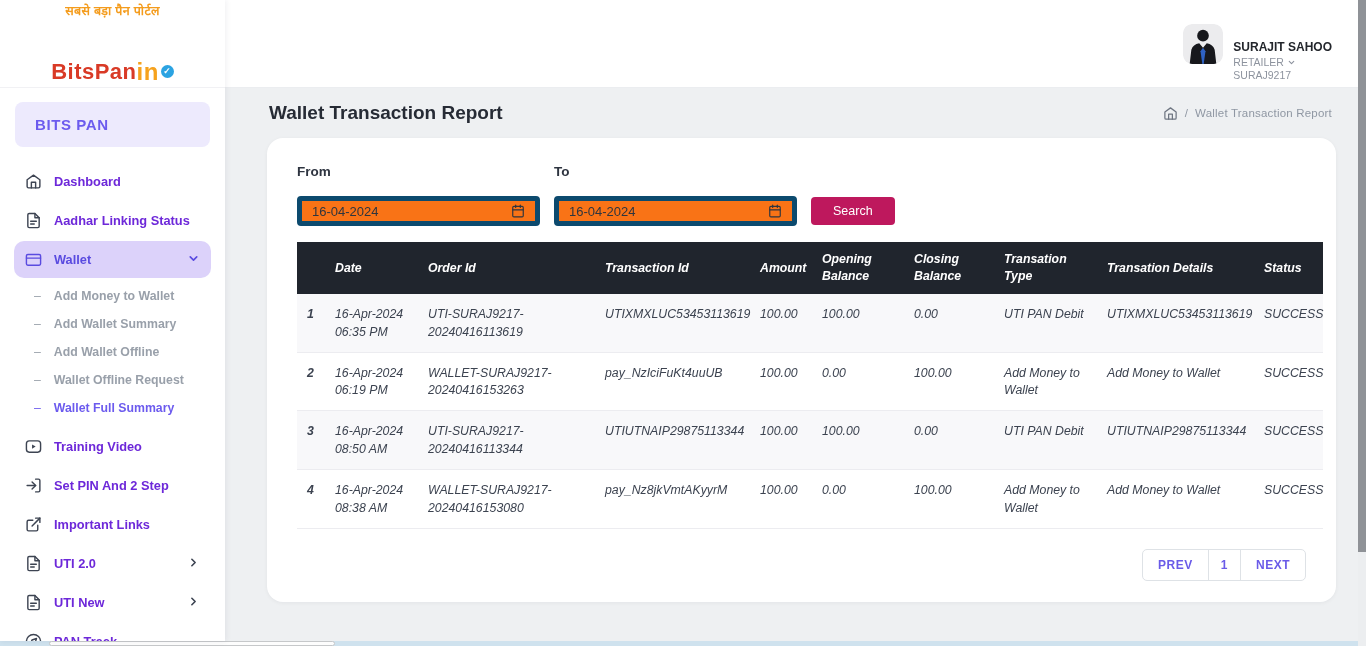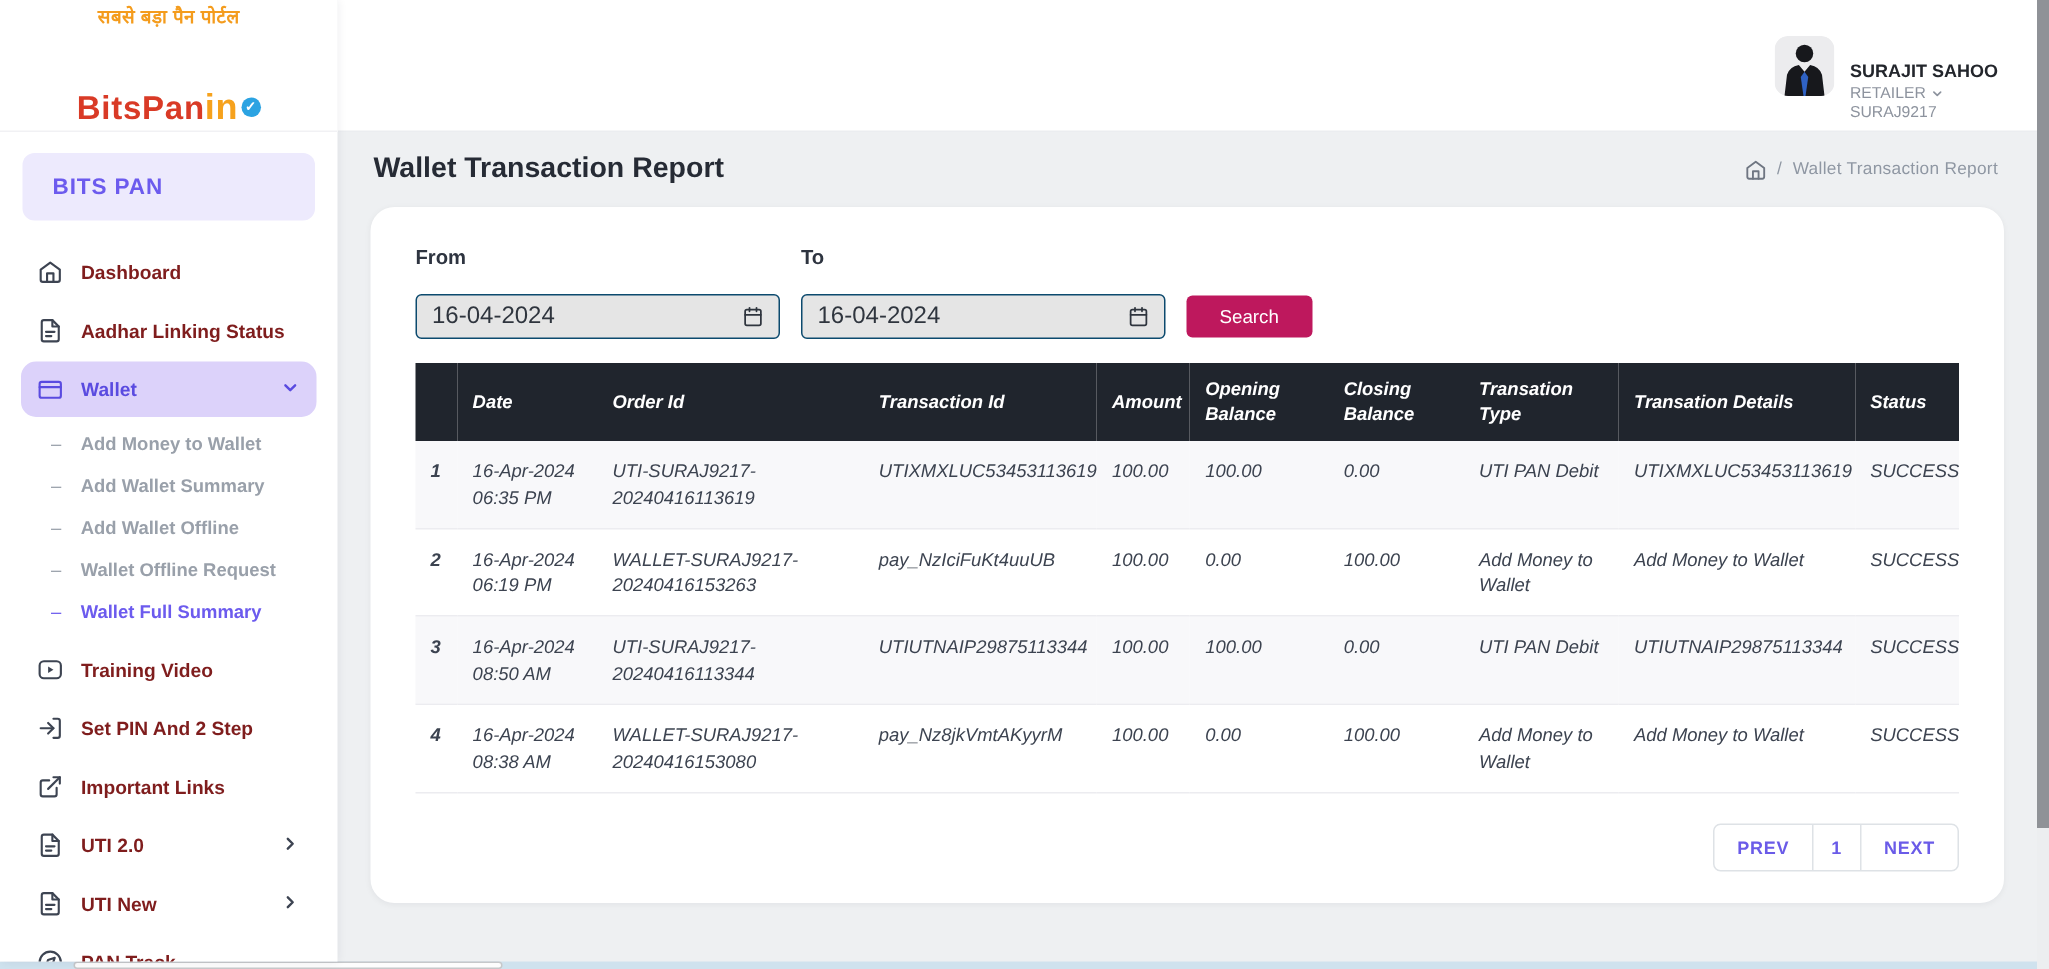--- a/index.html
+++ b/index.html
@@ -9,21 +9,21 @@
 
   
   .sidebar { width:225px; flex-shrink:0; background:#fff; box-shadow:1px 0 6px rgba(30,30,60,.07); position:relative; z-index:2; height:641px; overflow:hidden; }
   .logo-box { height:88px; display:flex; flex-direction:column; align-items:center; justify-content:center; border-bottom:1px solid #f1f1f4; background:#fff;gap:39px; }
   .logo-tagline { color:#f49c1d; font-weight:bold; font-size:12.5px; letter-spacing:.3px; }
   .logo-name { font-size:22px; font-weight:800; color:#d93a26; letter-spacing:.5px; line-height:1.15; display:flex; align-items:center; }
   .logo-name .suffix { color:#f6a21d; font-size:24px; font-weight:800; }
   .check { display:inline-block; width:13px; height:13px; background:#2ba3e2; border-radius:50%; color:#fff; font-size:9px; line-height:13px; text-align:center; margin-left:2px; font-weight:bold; }
   .portal-banner { margin:14px 15px 16px 15px; background:#edeafd; color:#6c5bee; font-weight:bold; font-size:15px; letter-spacing:.6px; padding:14px 20px; border-radius:8px; }
   .nav { padding:0 14px; }
-  .nav-item { display:flex; align-items:center; gap:12px; padding:10px 11px; margin:2px 0; color:#7f1d1d; font-weight:bold; font-size:12.8px; border-radius:10px; cursor:pointer; }
+  .nav-item { display:flex; align-items:center; gap:12px; padding:10px 11px; margin:2px 0; color:#6d28d9; font-weight:bold; font-size:12.8px; border-radius:10px; cursor:pointer; }
   .nav-item svg { width:17px; height:17px; stroke:#3d4452; flex-shrink:0; }
   .nav-item.active { background:#dcd2fa; color:#5a4be0; }
   .nav-item.active svg { stroke:#5a4be0; }
   .nav-item .chev { margin-left:auto; }
   .nav-item .chev svg { width:13px; height:13px; }
   .sub-list { padding:2px 0 4px 14px; }
   .sub-item { display:flex; align-items:center; gap:13px; padding:7px 6px; color:#99a0aa; font-weight:bold; font-size:12.3px; cursor:pointer; }
   .sub-item .dash { font-weight:normal; }
   .sub-item.active { color:#6c5bee; }
 
@@ -31,33 +31,33 @@
   .main { flex:1; display:flex; flex-direction:column; min-width:0; }
   .top-header { height:88px; background:#fff; display:flex; justify-content:flex-end; align-items:center; padding-right:26px; border-bottom:1px solid #ebedf0; }
   .user-block { display:flex; align-items:center; gap:10px; }
   .avatar { width:40px; height:40px; border-radius:9px; overflow:hidden; flex-shrink:0; }
   .user-text { display:flex; flex-direction:column; line-height:1.3;margin-top:36px; }
   .user-name { font-size:12px; font-weight:bold; color:#23262c; }
   .user-role { font-size:10.5px; color:#8d939e; display:flex; align-items:center; gap:3px; }
   .user-role svg { width:9px; height:9px; stroke:#8d939e; }
   .user-id { font-size:10.5px; color:#8d939e; }
 
-  .content { flex:1; background:#eef0f2; padding:0 22px; }
+  .content { flex:1; background:#eef0f2; padding:0 22px;margin-left:20px; }
   .title-row { height:50px; display:flex; justify-content:space-between; align-items:center; padding:0 4px 0 2px; }
   .page-title { font-size:19px; font-weight:bold; color:#262b35; }
   .breadcrumb { display:flex; align-items:center; gap:7px; font-size:11.5px; color:#8f97a3; letter-spacing:.2px; }
   .breadcrumb svg { width:15px; height:15px; stroke:#6f7682; }
 
   .card { background:#fff; border-radius:16px; padding:26px 30px 24px 30px; height:464px; box-shadow:0 1px 4px rgba(20,20,40,.05); }
 
   
   .filter-row { display:flex; align-items:flex-end; gap:14px; }
   .field-group { display:flex; flex-direction:column; }
   .field-label { font-size:13.5px; font-weight:bold; color:#2e3440; margin-bottom:17px; }
-  .date-input { width:243px; height:30px; border:1px solid #0c4a6e; border-radius:4px; display:flex; align-items:center; justify-content:space-between; padding:0 10px; font-size:16px; color:#2f353e; background:#e5e5e5; cursor:text; }
+  .date-input { width:243px; height:30px; border:5px solid #0c4a6e; border-radius:4px; display:flex; align-items:center; justify-content:space-between; padding:0 10px; font-size:13px; color:#2f353e; background:#f97316; cursor:text; }
   .date-input svg { width:14px; height:14px; stroke:#2f353e; }
   .search-btn { background:#be185d; color:#fff; border:none; border-radius:4px; height:28px; padding:0 22px; font-size:12.5px; font-family:"Liberation Sans",sans-serif; margin-left:0px; margin-bottom:1px; cursor:pointer; }
 
   
   .tbl-wrap { margin-top:16px; }
   table { width:100%; border-collapse:collapse; table-layout:fixed;font-style:italic; }
   thead th { background:#20252d; color:#fff; font-size:12.3px; font-weight:bold; text-align:left; padding:8px 10px; height:52px; vertical-align:middle; line-height:1.35; }
   tbody td { font-size:12.3px; color:#3c4350; padding:12px 10px 10px 10px; border-bottom:1px solid #ececf0; vertical-align:top; height:54px; line-height:1.45; background:#fff; }
   tbody tr.odd td { background:#f8f8fa; }
   td.sno { font-weight:bold; }

